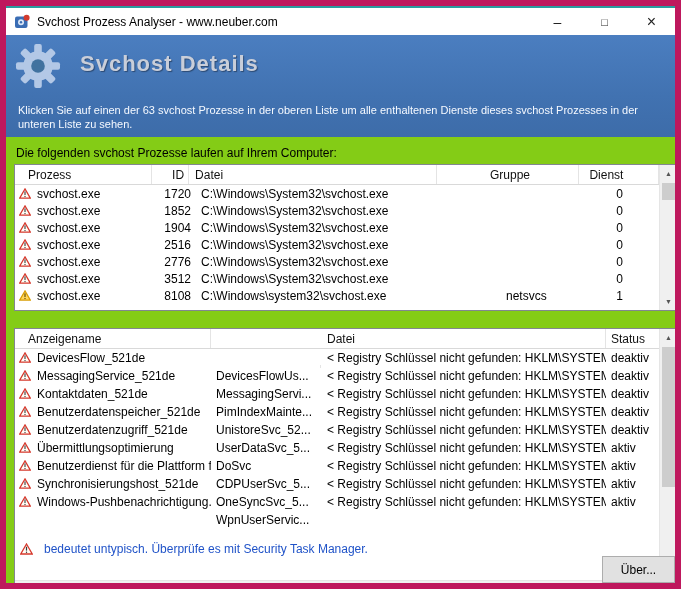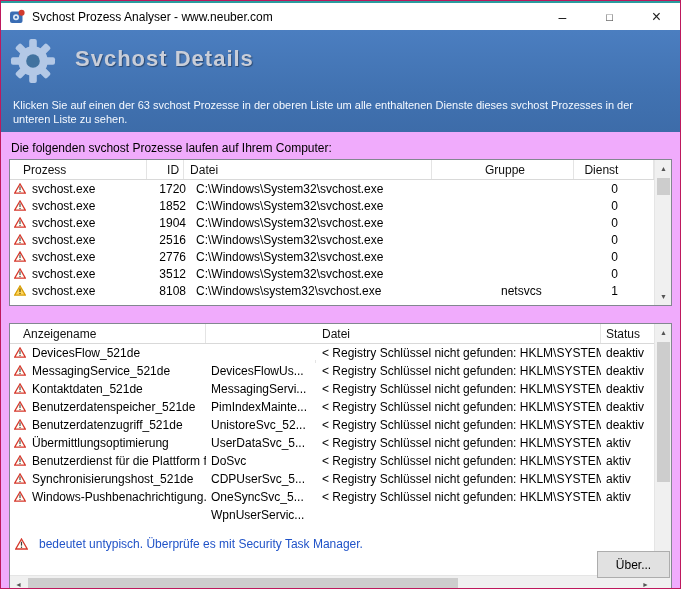--- a/index.html
+++ b/index.html
@@ -1,20 +1,20 @@
 <!DOCTYPE html>
 <html><head>
 <meta charset="utf-8">
 <style>
   * { margin:0; padding:0; box-sizing:border-box; }
   html,body { width:681px; height:589px; }
   body { font-family:"Liberation Sans", sans-serif; background:#fff; }
 
-  .window { position:relative; width:681px; height:589px; background:#f0abfc;
-            border:1px solid #be185d; overflow:hidden; }
+  .window { position:relative; width:681px; height:589px; background:#84cc16;
+            border:6px solid #be185d; overflow:hidden; }
 
   .accent-top { position:absolute; top:0; left:0; right:0; height:2px; background:#2a9c9e; }
 
   
   .titlebar { position:absolute; top:2px; left:0; right:0; height:27px; background:#fff;
               display:flex; align-items:center; padding-left:8px; }
   .app-icon { width:16px; height:16px; margin-right:7px; flex:0 0 auto; }
   .title-text { font-size:12px; color:#000; }
   .win-controls { margin-left:auto; display:flex; height:100%; }
   .win-btn { width:47px; display:flex; align-items:center; justify-content:center;

